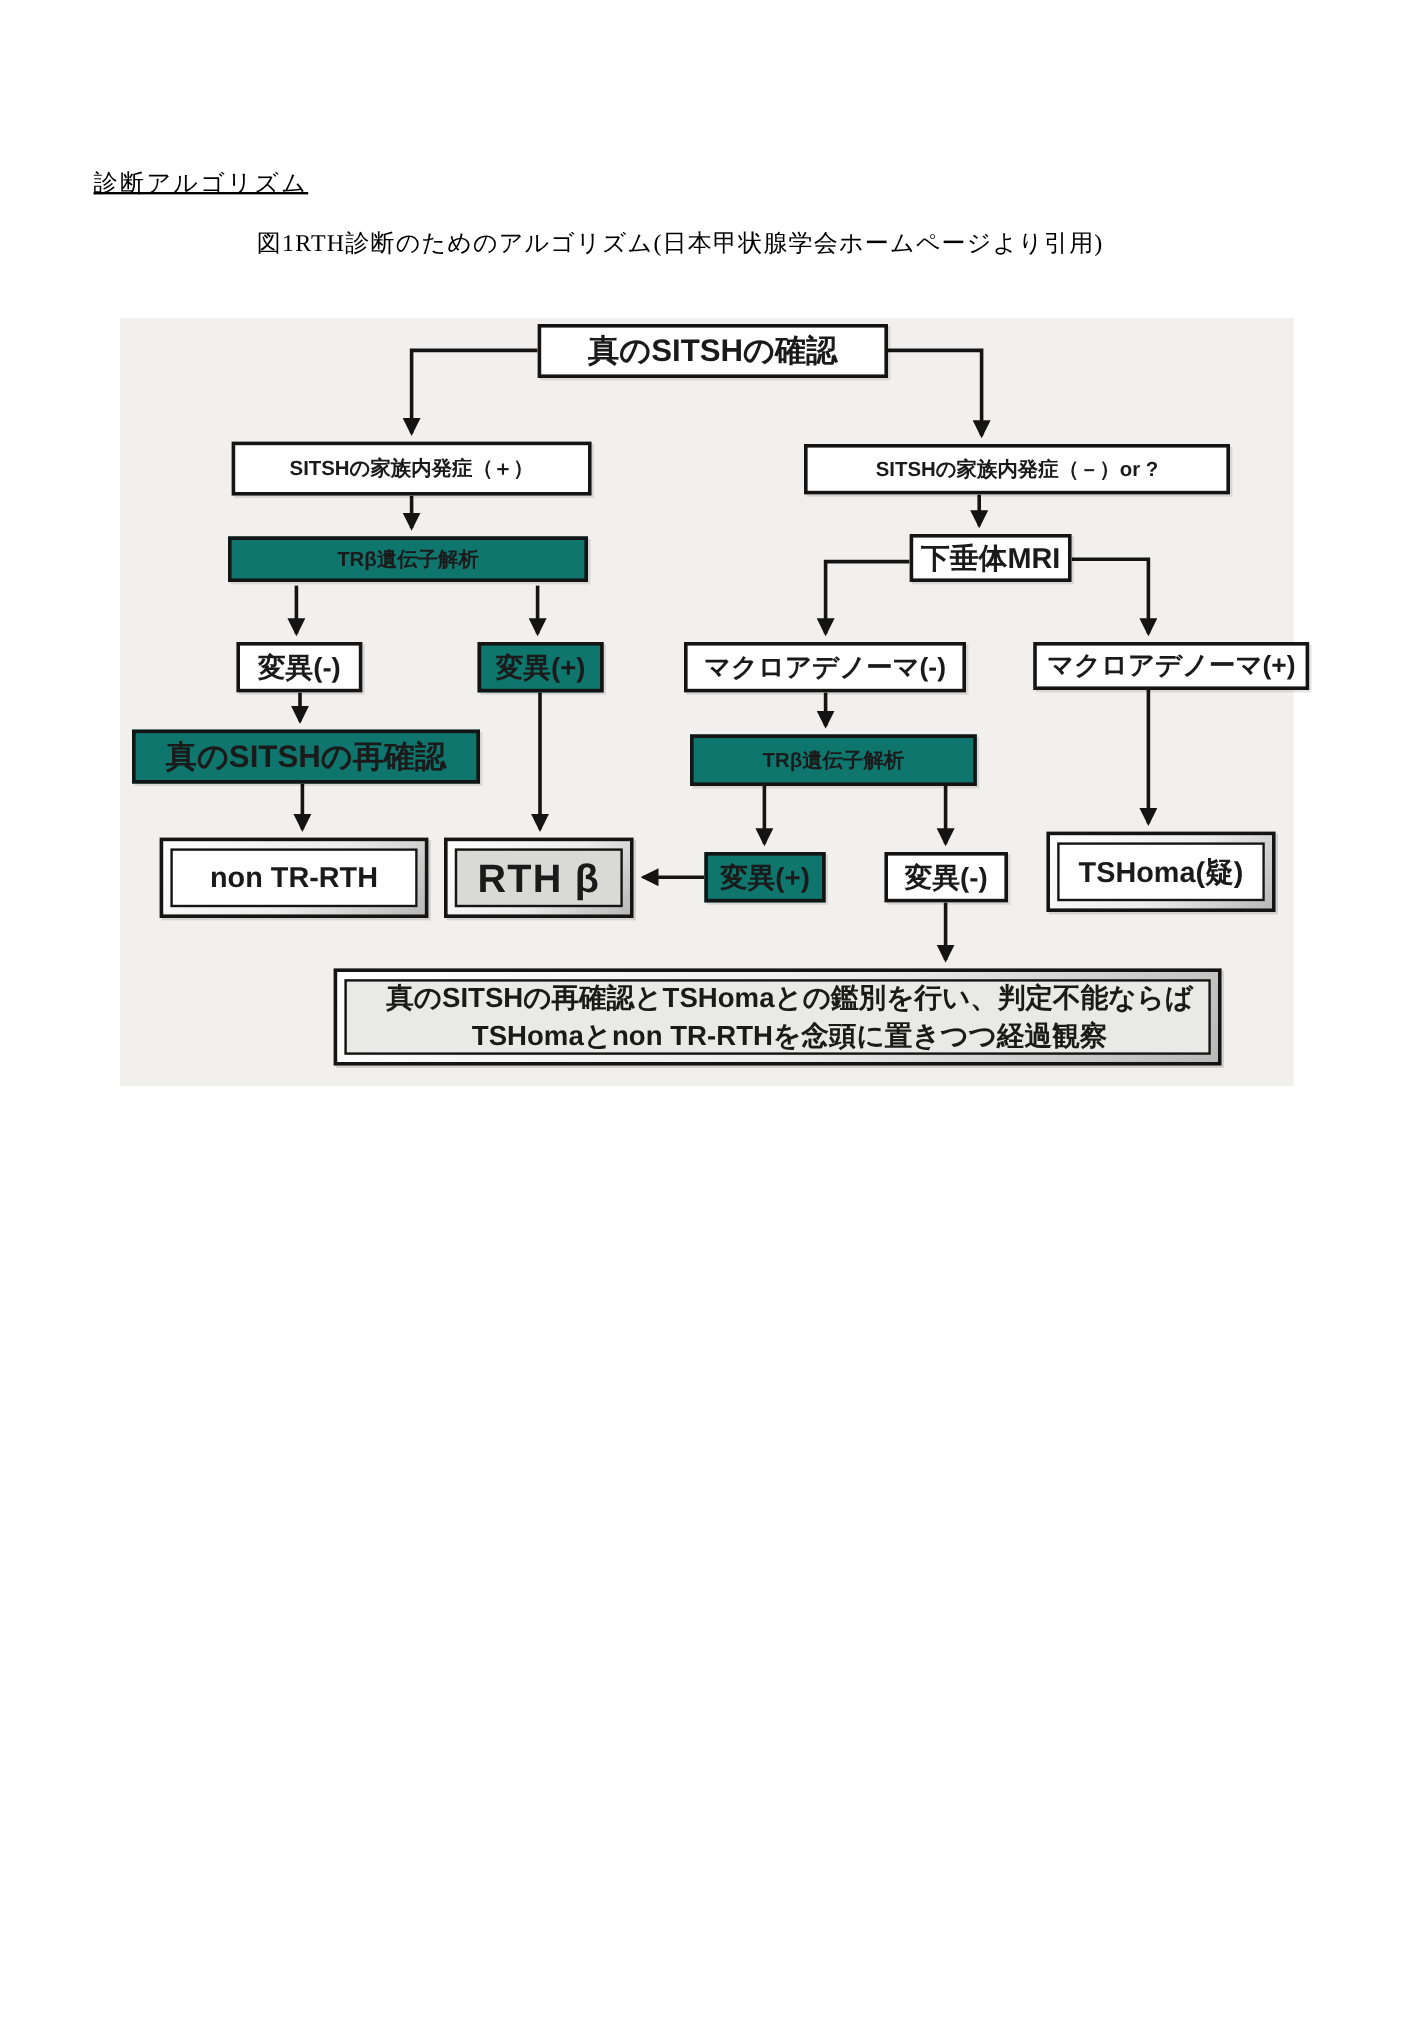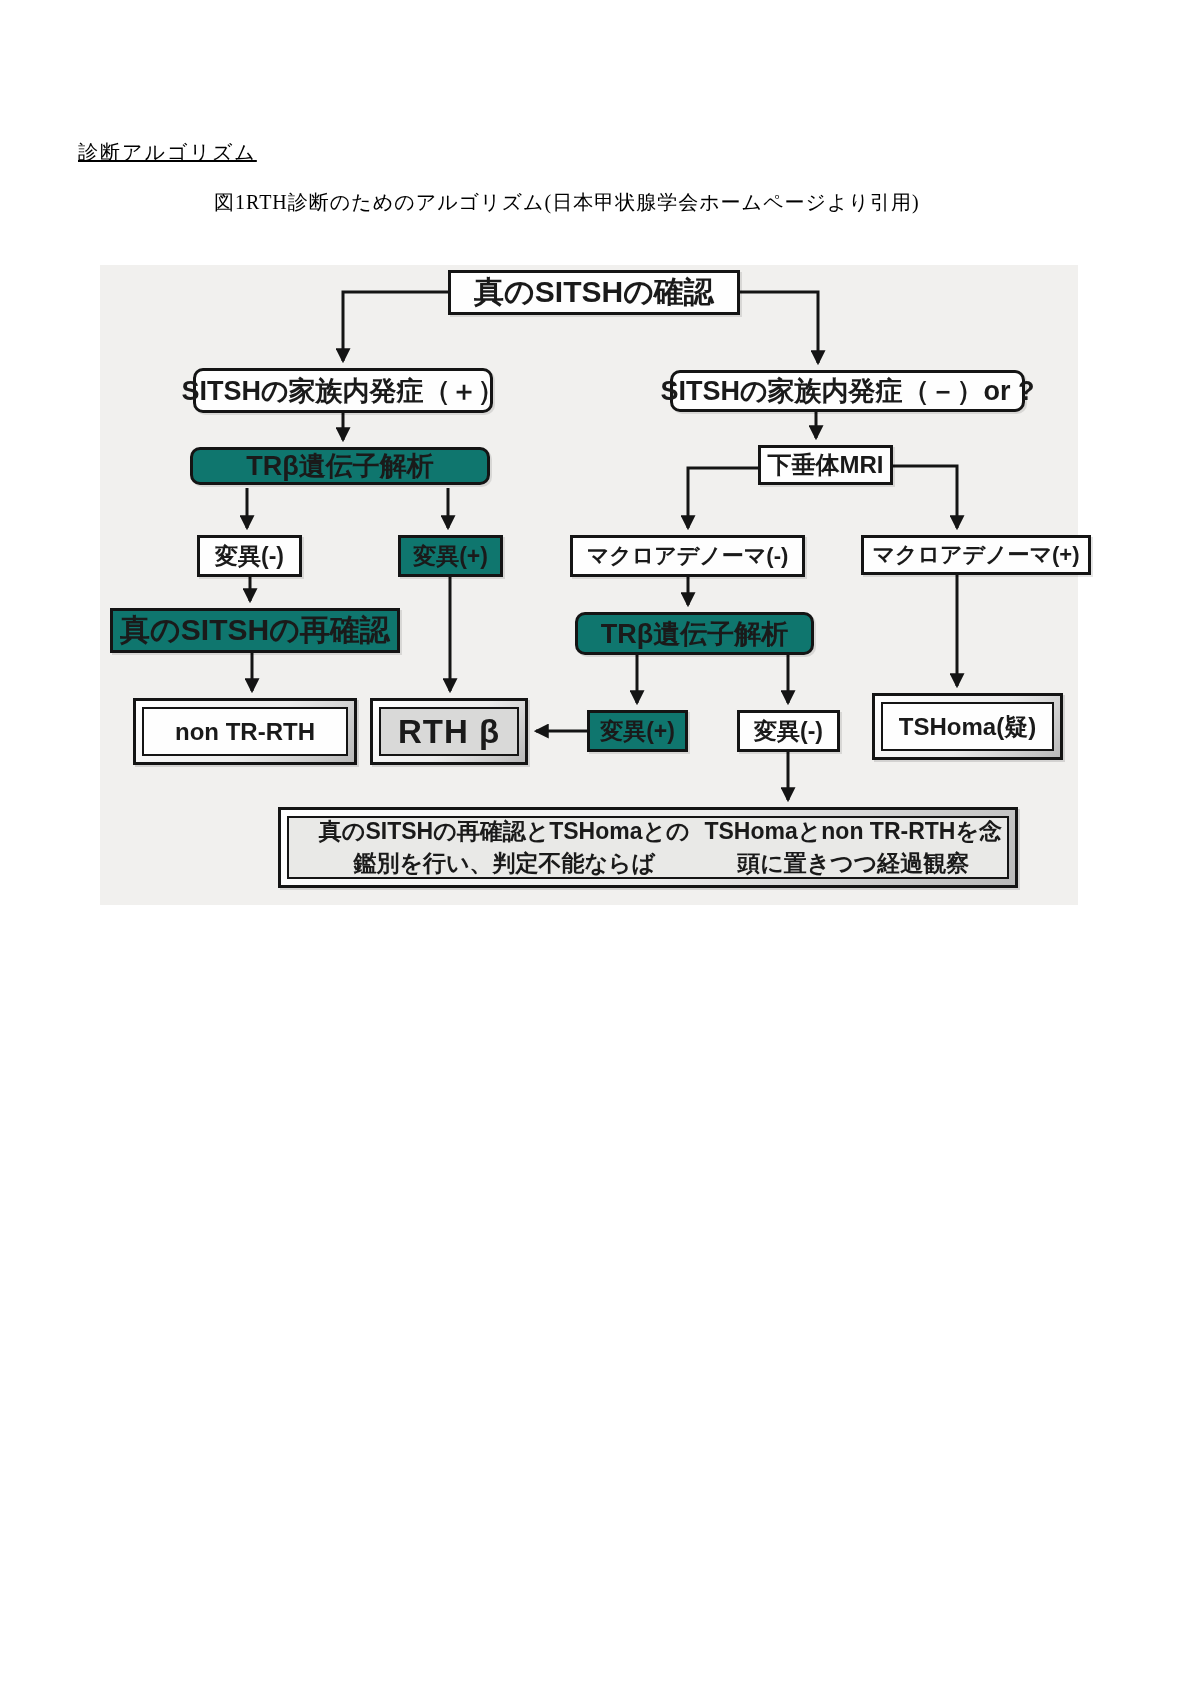--- a/index.html
+++ b/index.html
@@ -42,25 +42,25 @@
   }
   .box3d .inner {
     box-sizing:border-box; width:100%; height:100%;
     border:2px solid #141414; background:#fefefe;
     display:flex; align-items:center; justify-content:center;
     text-align:center; font-weight:700; color:#1a1a1a;
     white-space:nowrap;
   }
   .box3d.grayinner .inner { background:#d9d9d8; }
   .box3d.final .inner {
-    background:#e9e9e7; flex-direction:row; line-height:1.35;
+    background:#e9e9e7; flex-direction:column; line-height:1.35;
     white-space:normal;
     padding-left:20px;
   }
-  .f26 { font-size:30px; } .f25 { font-size:27px;border-radius:10px; } .f24 { font-size:24px; }
+  .f26 { font-size:26px; } .f25 { font-size:17px; } .f24 { font-size:24px; }
   .f23 { font-size:23px; } .f22 { font-size:22px; }
   .rth-label { font-size:33px; letter-spacing:1px; }
 </style>
 </head>
 <body>
 
 <div class="doc-heading">診断アルゴリズム</div>
 <div class="fig-caption">図1RTH診断のためのアルゴリズム(日本甲状腺学会ホームページより引用)</div>
 
 <div class="flowchart">

